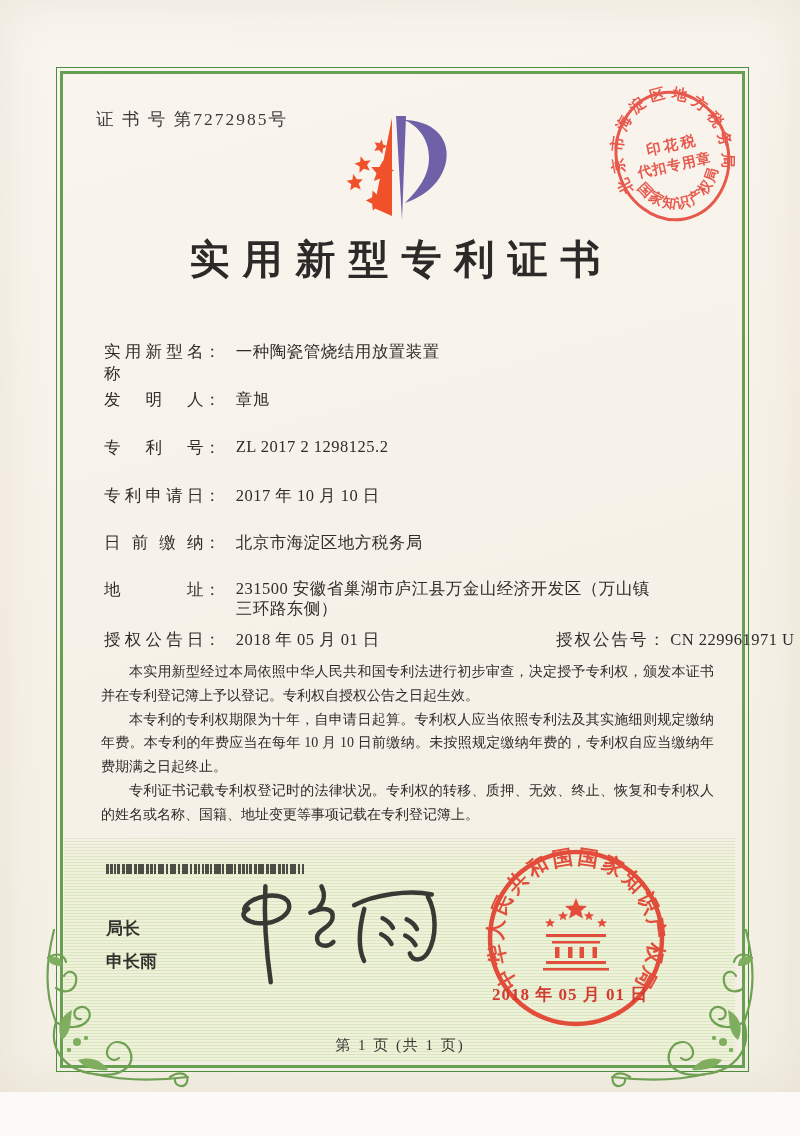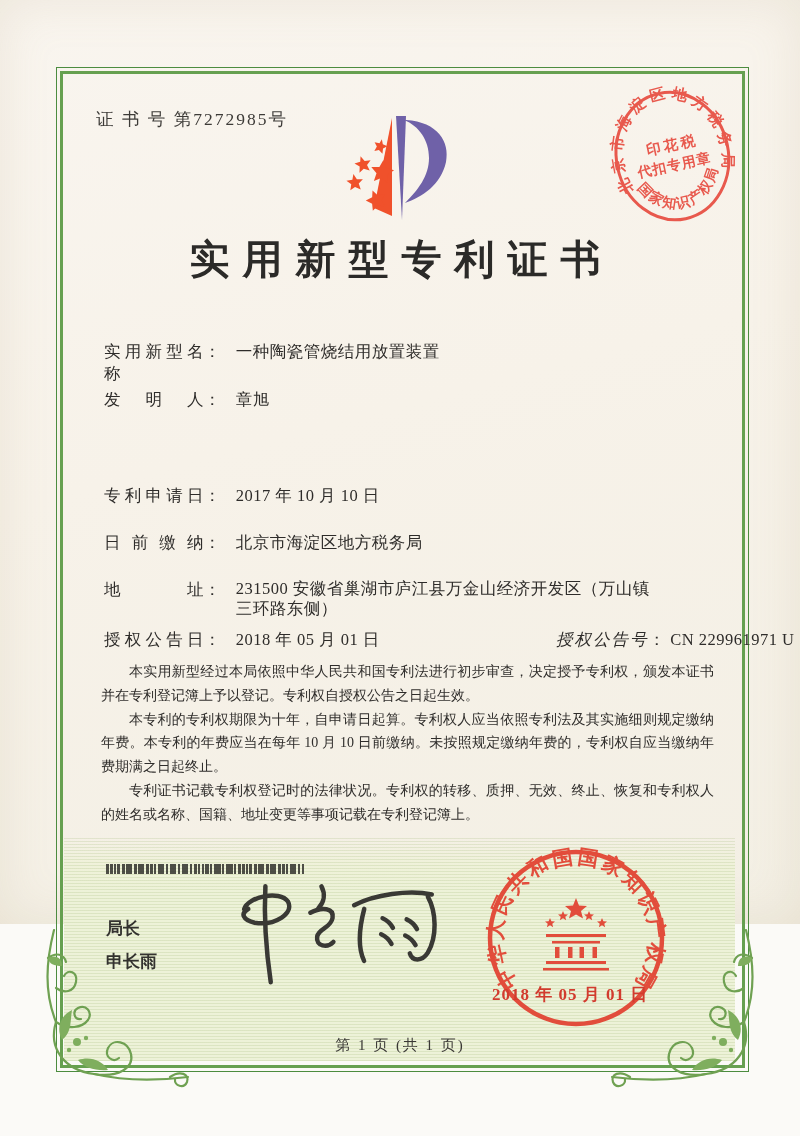--- a/index.html
+++ b/index.html
@@ -1,18 +1,18 @@
 <!DOCTYPE html>
 <html><head>
 <meta charset="utf-8">
 <style>
   html,body{margin:0;padding:0;}
   body{width:800px;height:1136px;overflow:hidden;background:#fbfaf7;}
   .page{
-    position:relative;width:800px;height:924px;
+    position:relative;width:800px;height:1092px;
     background:linear-gradient(165deg,#f9f5ef 0%,#f7f2e9 45%,#f3efe4 100%);
     box-shadow:inset 0 0 50px rgba(175,155,115,.16);
     font-family:"Liberation Serif","DejaVu Serif",serif;color:#2e2c2a;
   }
   
   .frame{position:absolute;left:60px;top:71px;width:679px;height:991px;border:3px solid #66a050;}
   .frame::before{content:"";position:absolute;inset:-7px;border:1.5px solid #4c8c3f;}
   
   .tint{
     position:absolute;left:64px;top:838px;width:671px;height:223px;
@@ -24,21 +24,21 @@
   .logo{position:absolute;left:344px;top:112px;}
   .tax-stamp{position:absolute;left:600px;top:78px;transform:rotate(-12deg);opacity:.88;}
   .title{position:absolute;left:0;right:0;top:232px;margin:0;text-align:center;
     font-size:40px;font-weight:700;letter-spacing:13px;padding-left:3px;color:#2b2a28;}
   .row{position:absolute;left:104px;font-size:16.5px;letter-spacing:.5px;}
   .lbl{display:inline-block;width:100px;text-align:justify;text-align-last:justify;text-justify:inter-character;vertical-align:top;}
   .colon{vertical-align:top;}
   .val{margin-left:10px;vertical-align:top;display:inline-block;}
   .val.addr{white-space:pre-line;width:452px;line-height:20px;}
   .grant-right{position:absolute;left:452px;top:0;white-space:nowrap;}
-  .grant-right .g-lbl{letter-spacing:2px;font-style:italic;}
+  .grant-right .g-lbl{letter-spacing:2px;}
   .paras{position:absolute;left:101px;top:660px;width:613px;font-size:14px;line-height:23.8px;text-align:justify;color:#2f2d2b;}
   .paras p{margin:0;text-indent:2em;}
   .barcode{position:absolute;left:106px;top:864px;width:198px;height:10px;opacity:.82;
     background:
       repeating-linear-gradient(90deg,#2b2b28 0 2px,rgba(0,0,0,0) 2px 4px),
       repeating-linear-gradient(90deg,#2b2b28 0 1px,rgba(0,0,0,0) 1px 6px),
       repeating-linear-gradient(90deg,#2b2b28 0 3px,rgba(0,0,0,0) 3px 11px);}
   .dir-title{position:absolute;left:106px;top:917px;font-family:"Liberation Sans","DejaVu Sans",sans-serif;font-size:17px;font-weight:600;color:#33322f;}
   .dir-name{position:absolute;left:106px;top:950px;font-family:"Liberation Sans","DejaVu Sans",sans-serif;font-size:17px;font-weight:600;color:#33322f;}
   .sig{position:absolute;left:215px;top:872px;transform:rotate(-2deg);}
@@ -132,20 +132,24 @@
 
   <h1 class="title">实用新型专利证书</h1>
 
   <div class="row" style="top:389px">
     <span class="lbl">发明人</span><span class="colon">：</span>
     <span class="val">章旭</span>
   </div>
   <div class="row" style="top:341px">
     <span class="lbl">实用新型名称</span><span class="colon">：</span>
     <span class="val">一种陶瓷管烧结用放置装置</span>
+  </div>
+  <div class="row" style="top:437px">
+    <span class="lbl">专利号</span><span class="colon">：</span>
+    <span class="val">ZL 2017 2 1298125.2</span>
   </div>
   <div class="row" style="top:485px">
     <span class="lbl">专利申请日</span><span class="colon">：</span>
     <span class="val">2017 年 10 月 10 日</span>
   </div>
   <div class="row" style="top:532px">
     <span class="lbl">日前缴纳</span><span class="colon">：</span>
     <span class="val">北京市海淀区地方税务局</span>
   </div>
   <div class="row" style="top:579px">

